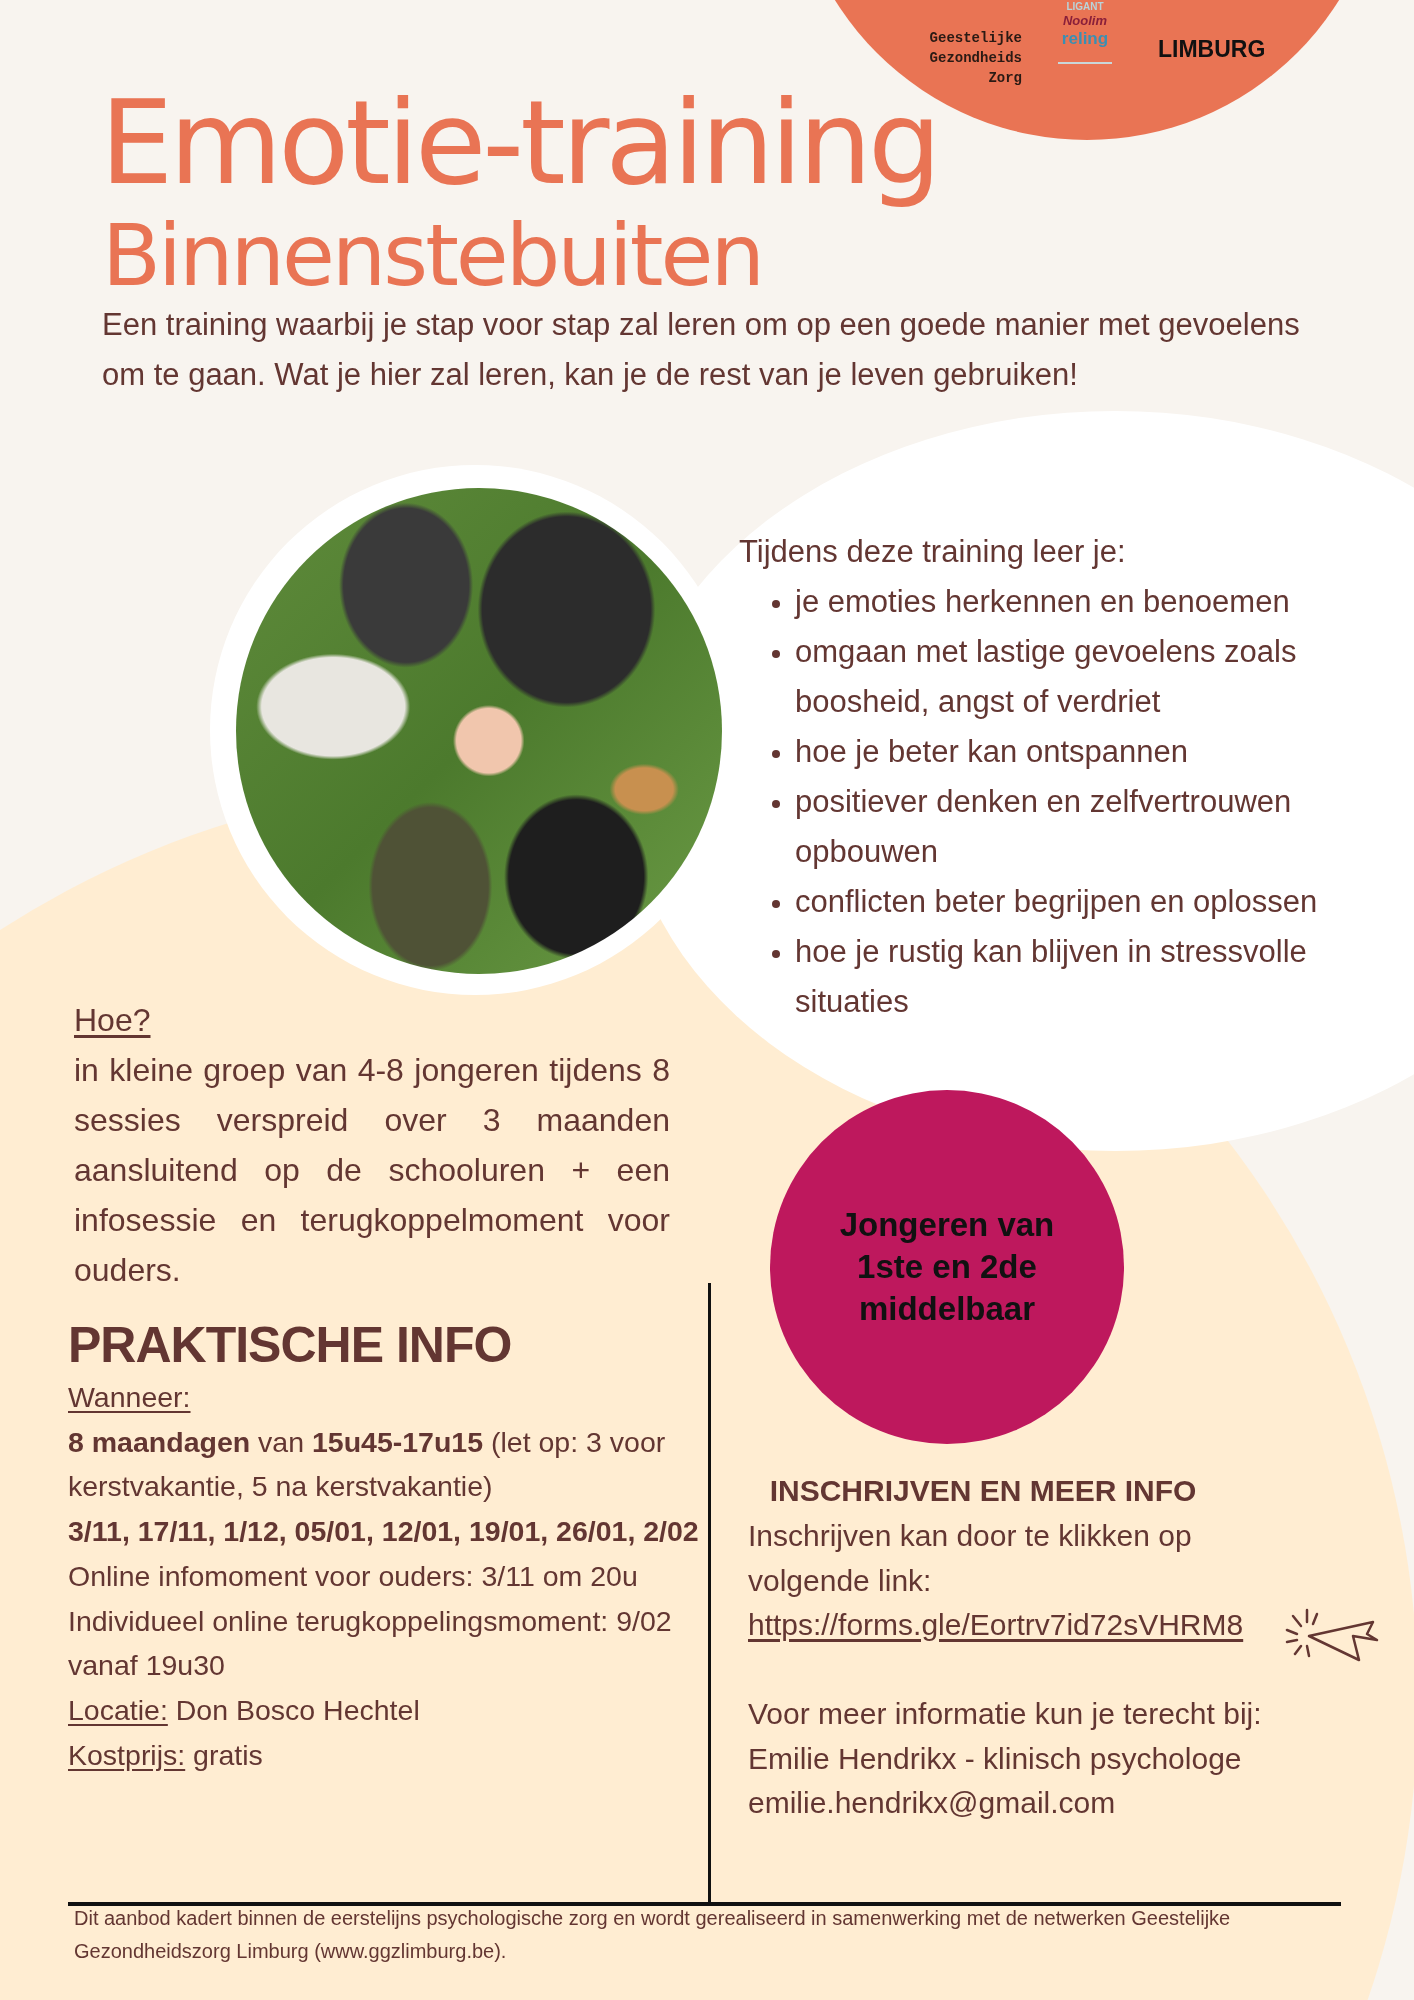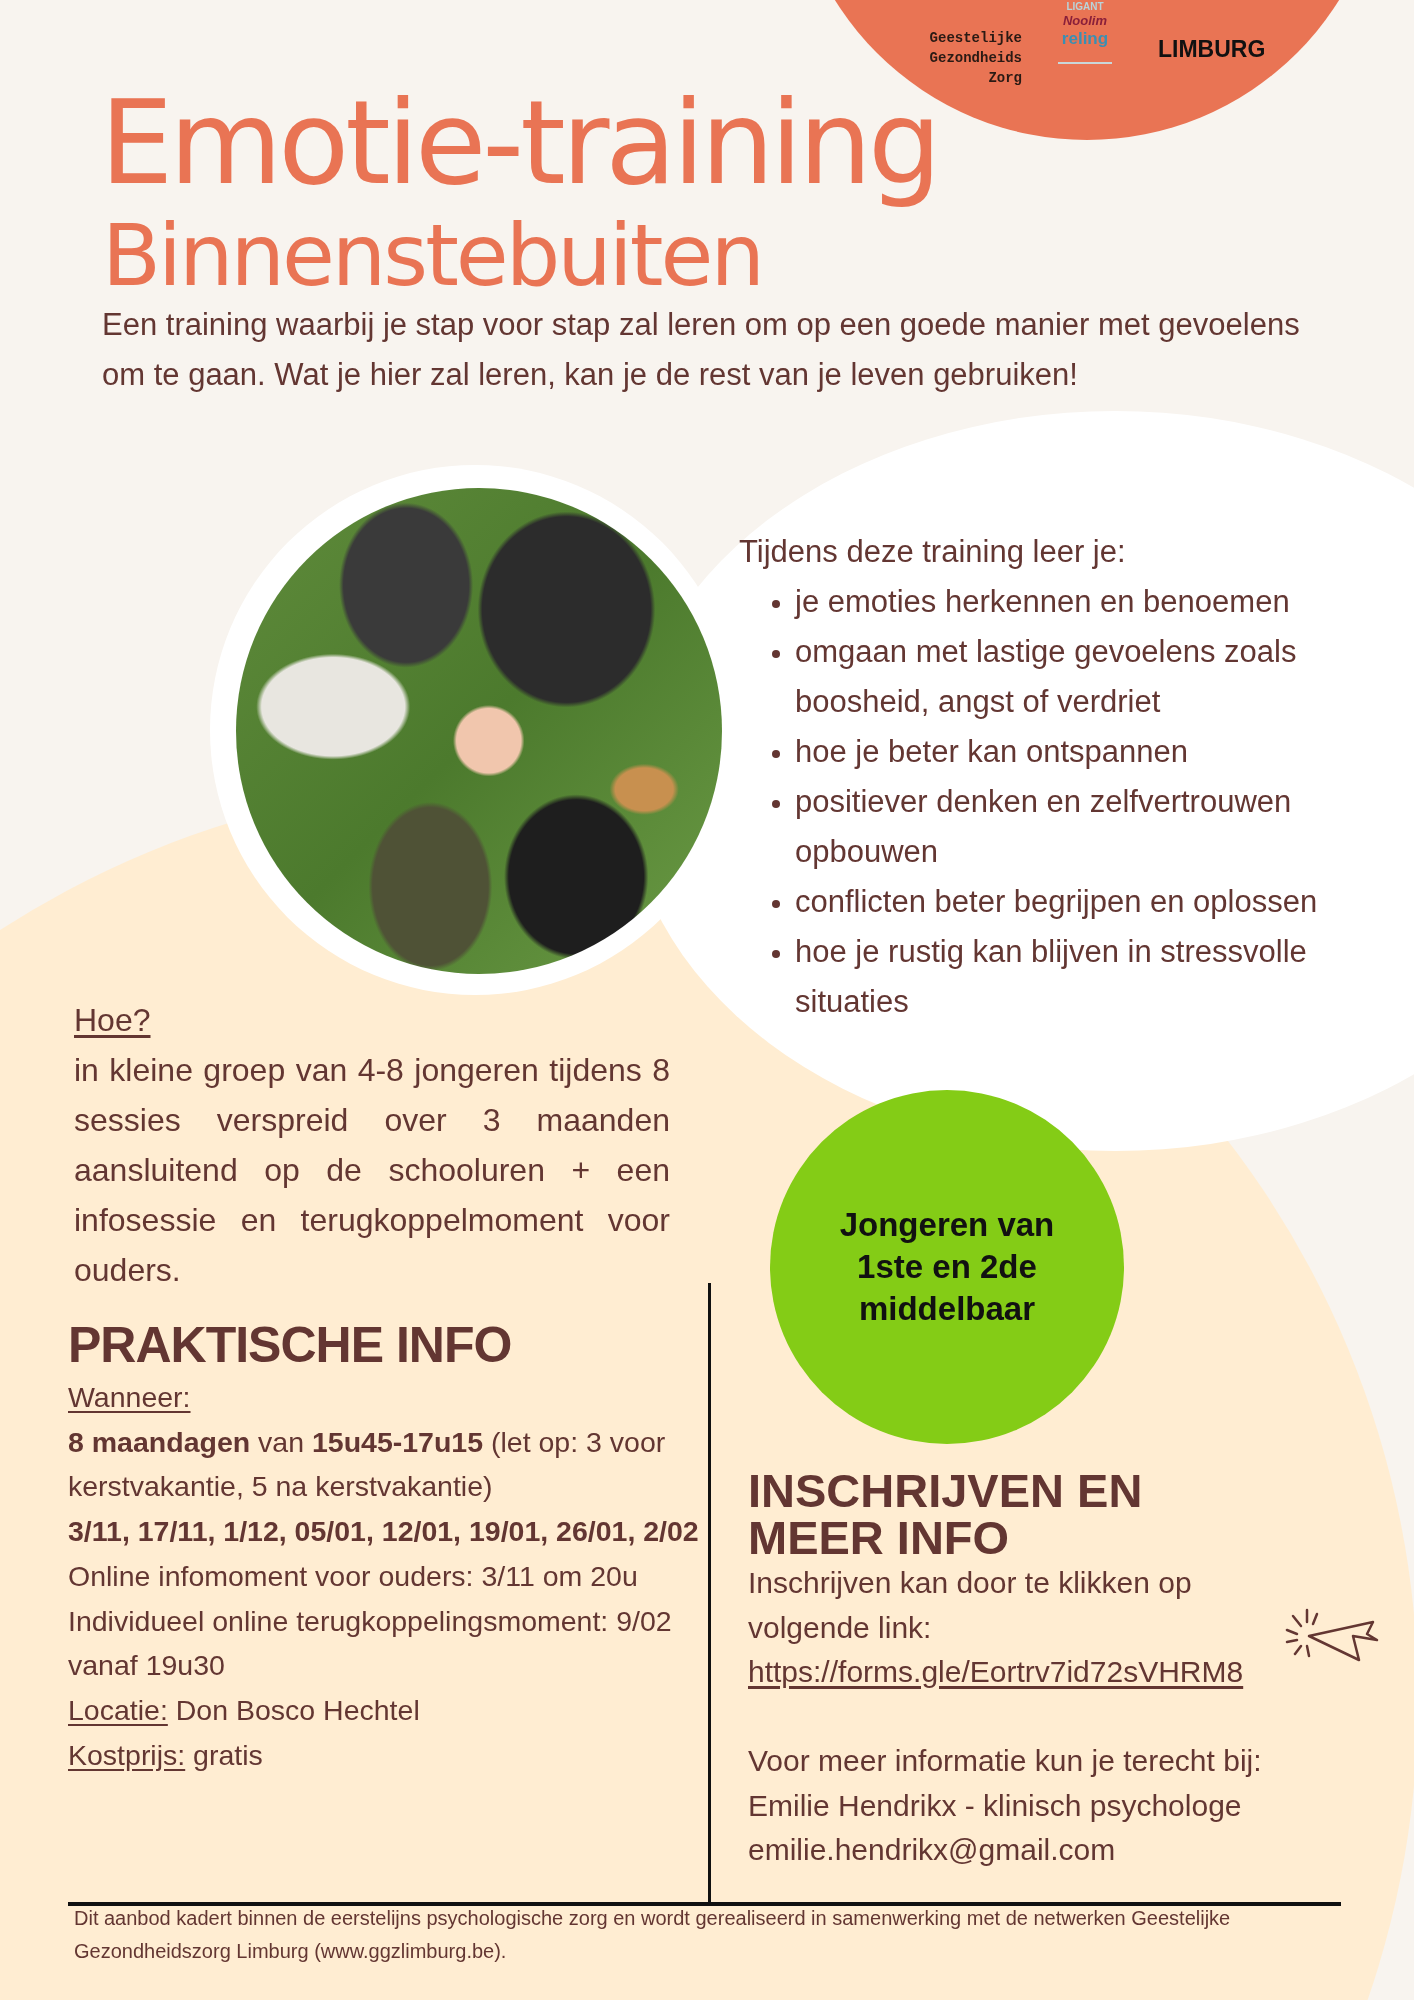--- a/index.html
+++ b/index.html
@@ -18,21 +18,21 @@
     background:
       radial-gradient(circle at 52% 52%, #f1c6ad 0 9%, transparent 10%),
       radial-gradient(ellipse at 35% 20%, #3a3a3a 0 14%, transparent 15%),
       radial-gradient(ellipse at 68% 25%, #2c2c2c 0 18%, transparent 19%),
       radial-gradient(ellipse at 20% 45%, #e8e6e0 0 13%, transparent 14%),
       radial-gradient(ellipse at 40% 82%, #4f5236 0 14%, transparent 15%),
       radial-gradient(ellipse at 70% 80%, #1e1e1e 0 14%, transparent 15%),
       radial-gradient(ellipse at 84% 62%, #c8904f 0 5%, transparent 6%),
       linear-gradient(135deg, #5f8b3b, #4c7a2d 50%, #6b9b45);
   }
-  #orange-badge { left: 770px; top: 1090px; width: 354px; height: 354px; background: #84cc16;
+  #orange-badge { left: 770px; top: 1090px; width: 354px; height: 354px; background: #be185d;
     display: flex; align-items: center; justify-content: center; text-align: center; }
   #orange-badge span { font-weight: bold; font-size: 33px; line-height: 42px; color: #111; white-space: pre-line; }
 
   .logo-ggz { position: absolute; right: 392px; top: 28px; text-align: right; font-weight: bold;
     font-size: 14px; line-height: 20px; color: #2a1a14; font-family: Liberation Mono, monospace; }
   .logo-stack { position: absolute; left: 1045px; top: 0px; width: 80px; text-align: center; }
   .logo-stack div { font-size: 10px; line-height: 14px; font-weight: bold; }
   .logo-ligant { color: #b9d4da; }
   .logo-noolim { color: #8a1f3a; font-style: italic; font-size: 13px !important; }
   .logo-reling { color: #3b8fb3; font-size: 17px !important; line-height: 22px !important; }
@@ -55,21 +55,21 @@
 
   .divider-v { position: absolute; left: 708px; top: 1283px; width: 3px; height: 620px; background: #111; }
   .divider-h { position: absolute; left: 68px; top: 1902px; width: 1273px; height: 4px; background: #111; }
 
   .prak { position: absolute; left: 68px; top: 1315px; width: 640px; }
   .prak h2 { margin: 0; font-size: 50px; line-height: 60px; font-weight: bold; letter-spacing: -1px; }
   .prak .line { font-size: 28.5px; line-height: 44.7px; }
   .prak b { font-weight: bold; }
 
   .reg { position: absolute; left: 748px; top: 1467px; width: 600px; }
-  .reg h3 { margin: 0; font-size: 47px; line-height: 47px; font-weight: bold; width: 470px; }
+  .reg h3 { margin: 0; font-size: 30px; line-height: 47px; font-weight: bold; width: 470px; text-align: center; }
   .reg .line { font-size: 30px; line-height: 44.5px; }
   .reg a { color: #633632; text-decoration: underline; text-underline-offset: 4px; }
   .cursor-icon { position: absolute; left: 1283px; top: 1608px; width: 96px; height: 62px; }
 
   .footer { position: absolute; left: 74px; top: 1902px; width: 1280px; font-size: 20px; line-height: 33px; }
 </style>
 </head>
 <body>
 
 <div class="shape" id="bg-cream"></div>

